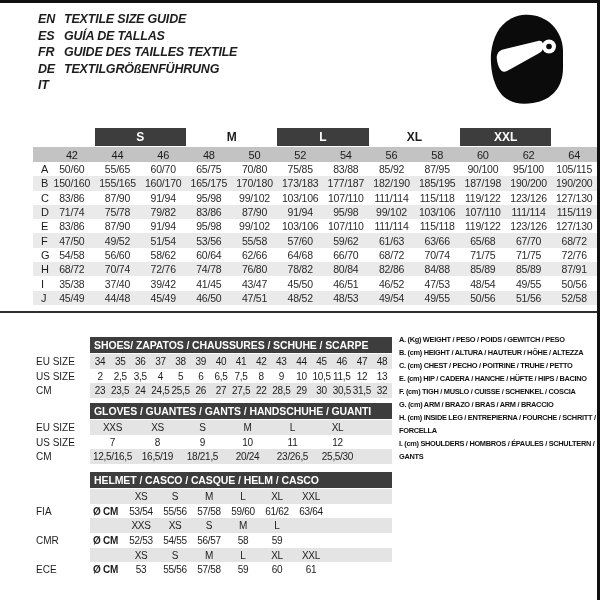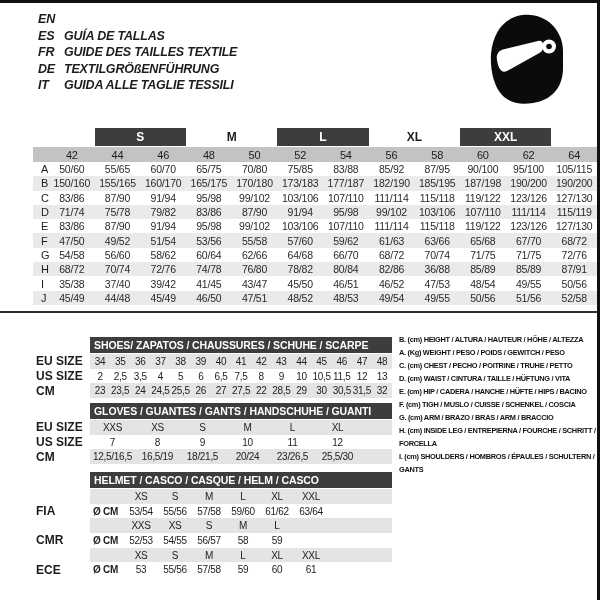--- a/index.html
+++ b/index.html
@@ -32,21 +32,21 @@
 
   .sep{position:absolute;left:0;top:311px;width:597px;height:2px;background:#2e2e2e;}
 
   
   .btable{position:absolute;left:36px;width:356px;}
   .bt-title-row{display:flex;height:16px;margin-bottom:1px;}
   .bt-gutter{width:54px;}
   .bt-title{width:302px;background:var(--dark-bar,#3d3d3d);color:#fff;font-weight:bold;font-size:10.5px;
             display:flex;align-items:center;padding-left:4px;box-sizing:border-box;letter-spacing:-0.1px;}
   .bt-row{display:flex;height:14.7px;font-size:10px;align-items:stretch;letter-spacing:-0.3px;}
-  .bt-label{width:54px;font-weight:bold;font-size:12px;display:flex;align-items:center;letter-spacing:0;}
+  .bt-label{width:54px;font-weight:normal;font-size:10px;display:flex;align-items:center;letter-spacing:0;}
   .bt-values{width:302px;display:flex;align-items:center;}
   .bt-values.shaded{background:var(--table-shade,#e4e4e4);}
   .bt-cell{flex:1;text-align:center;}
   .bt-cell.w45{flex:0 0 45px;}
   .unit-cell{flex:0 0 34px;font-weight:bold;padding-left:3px;box-sizing:border-box;}
   .hm-cell{flex:0 0 34px;text-align:center;}
 
   
   .legend{position:absolute;left:399px;top:333px;width:198px;font-weight:bold;font-size:7.4px;
           line-height:13px;letter-spacing:-0.3px;color:#111;}
@@ -54,36 +54,36 @@
 </head>
 <body>
 
 <div class="page">
   <div class="edge-top"></div>
   <div class="edge-right"></div>
 
   <div class="langs">
       <div class="lang-row">
         <span class="lang-code">EN</span>
+        <span class="lang-title">TEXTILE SIZE GUIDE</span>
       </div>
       <div class="lang-row">
         <span class="lang-code">ES</span>
         <span class="lang-title">GUÍA DE TALLAS</span>
       </div>
       <div class="lang-row">
         <span class="lang-code">FR</span>
         <span class="lang-title">GUIDE DES TAILLES TEXTILE</span>
       </div>
       <div class="lang-row">
         <span class="lang-code">DE</span>
         <span class="lang-title">TEXTILGRÖßENFÜHRUNG</span>
       </div>
       <div class="lang-row">
         <span class="lang-code">IT</span>
-        <span class="lang-title">GUIDA ALLE TAGLIE TESSILI</span>
       </div>
     </div>
 
   <svg class="helmet" width="80" height="93" viewBox="0 0 80 93" aria-hidden="true">
     <path d="M36,2 C58,-1 76,15 77,37 L77,55 C77,74 66,87 47,90 C34,92 24,90 16,82 C8,74 4,57 5,41 C7,19 18,5 36,2 Z" fill="#0b0b0b"></path>
     <path d="M11,47 C10,42 12,38 17,36.5 L52,28 C55,27.3 57,29 57,31.5 L57,34.5 C57,37 55.5,39 52.5,40.5 L21,58 C15,61 12,54 11,47 Z" fill="#ffffff"></path>
     <circle cx="63" cy="33.5" r="7" fill="#ffffff"></circle>
     <circle cx="63" cy="33.5" r="2.8" fill="#0b0b0b"></circle>
   </svg>
 
@@ -221,21 +221,21 @@
       <div class="mt-row shaded">
         <div class="mt-letter">H</div>
         <div class="mt-cell">68/72</div>
         <div class="mt-cell">70/74</div>
         <div class="mt-cell">72/76</div>
         <div class="mt-cell">74/78</div>
         <div class="mt-cell">76/80</div>
         <div class="mt-cell">78/82</div>
         <div class="mt-cell">80/84</div>
         <div class="mt-cell">82/86</div>
-        <div class="mt-cell">36/88</div>
+        <div class="mt-cell">84/88</div>
         <div class="mt-cell">85/89</div>
         <div class="mt-cell">85/89</div>
         <div class="mt-cell">87/91</div>
       </div>
       <div class="mt-row">
         <div class="mt-letter">I</div>
         <div class="mt-cell">35/38</div>
         <div class="mt-cell">37/40</div>
         <div class="mt-cell">39/42</div>
         <div class="mt-cell">41/45</div>
@@ -443,23 +443,22 @@
           <div class="hm-cell">55/56</div>
           <div class="hm-cell">57/58</div>
           <div class="hm-cell">59</div>
           <div class="hm-cell">60</div>
           <div class="hm-cell">61</div>
         </div>
       </div>
     </div>
 
   <div class="legend">
+      <div class="legend-line">A. (Kg) WEIGHT / PESO / POIDS / GEWITCH / PESO</div>
       <div class="legend-line">B. (cm) HEIGHT / ALTURA / HAUTEUR / HÖHE / ALTEZZA</div>
-      <div class="legend-line">A. (Kg) WEIGHT / PESO / POIDS / GEWITCH / PESO</div>
       <div class="legend-line">C. (cm) CHEST / PECHO / POITRINE / TRUHE / PETTO</div>
-      <div class="legend-line">D. (cm) WAIST / CINTURA / TAILLE / HÜFTUNG / VITA</div>
       <div class="legend-line">E. (cm) HIP / CADERA / HANCHE / HÜFTE / HIPS / BACINO</div>
       <div class="legend-line">F. (cm) TIGH / MUSLO / CUISSE / SCHENKEL / COSCIA</div>
       <div class="legend-line">G. (cm) ARM / BRAZO / BRAS / ARM / BRACCIO</div>
       <div class="legend-line">H. (cm) INSIDE LEG / ENTREPIERNA / FOURCHE / SCHRITT / FORCELLA</div>
       <div class="legend-line">I. (cm) SHOULDERS / HOMBROS / ÉPAULES / SCHULTERN / GANTS</div>
     </div>
 </div>
 
 </body></html>

